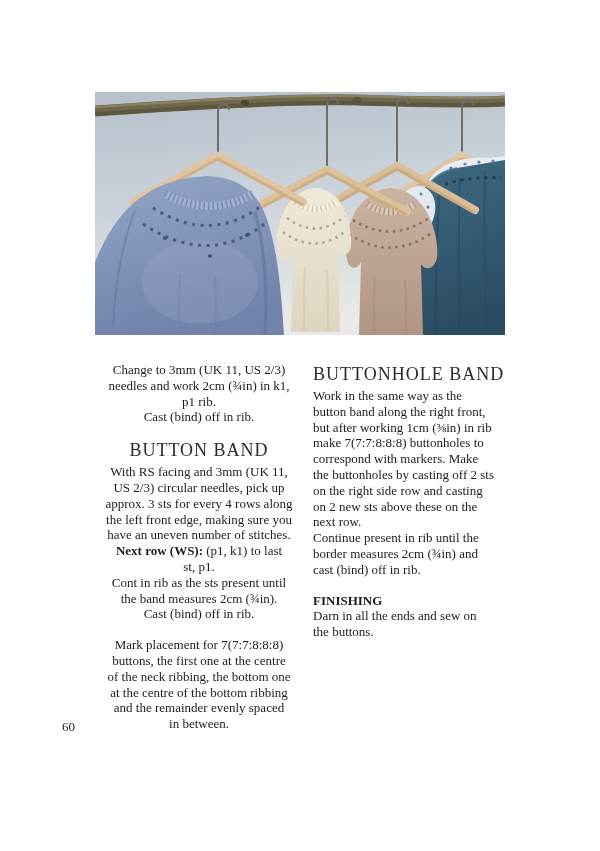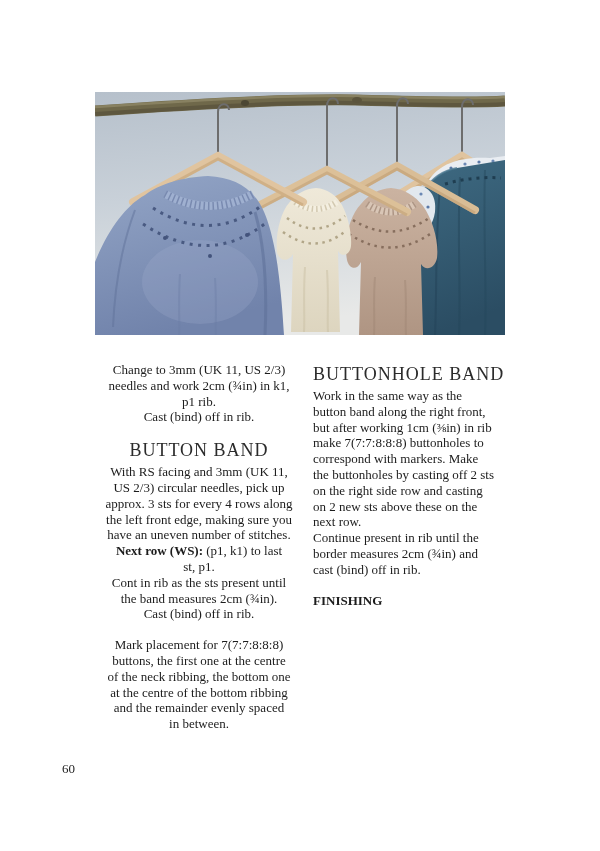--- a/index.html
+++ b/index.html
@@ -17,21 +17,21 @@
   p.body { margin:0; white-space:pre-line; }
   p.gap  { margin-top:15px; }
   h2.pattern-heading {
     font-size:18px; font-weight:normal; letter-spacing:1px; color:#2b2b2b;
     margin:15px 0 4px 0; line-height:20px; white-space:nowrap;
   }
   .col-right h2.pattern-heading { margin-top:2px; }
   b.lead { font-weight:bold; }
   p.finishing-head { margin:15px 0 0 0; font-weight:bold; }
   .page-number {
-    position:absolute; left:62px; top:761px; font-size:13px; color:#222222;
+    position:absolute; left:62px; top:719px; font-size:13px; color:#222222;
   }
 </style>
 </head>
 <body>
 
 <div class="page">
 
   <div class="photo">
     <svg width="410" height="243" viewBox="0 0 410 243">
       <defs>
@@ -195,17 +195,19 @@
 make 7(7:7:8:8:8) buttonholes to
 correspond with markers. Make
 the buttonholes by casting off 2 sts
 on the right side row and casting
 on 2 new sts above these on the
 next row.</p>
     <p class="body">Continue present in rib until the
 border measures 2cm (¾in) and
 cast (bind) off in rib.</p>
     <p class="finishing-head">FINISHING</p>
+    <p class="body">Darn in all the ends and sew on
+the buttons.</p>
   </div>
 
   <div class="page-number">60</div>
 
 </div>
 
 </body></html>

